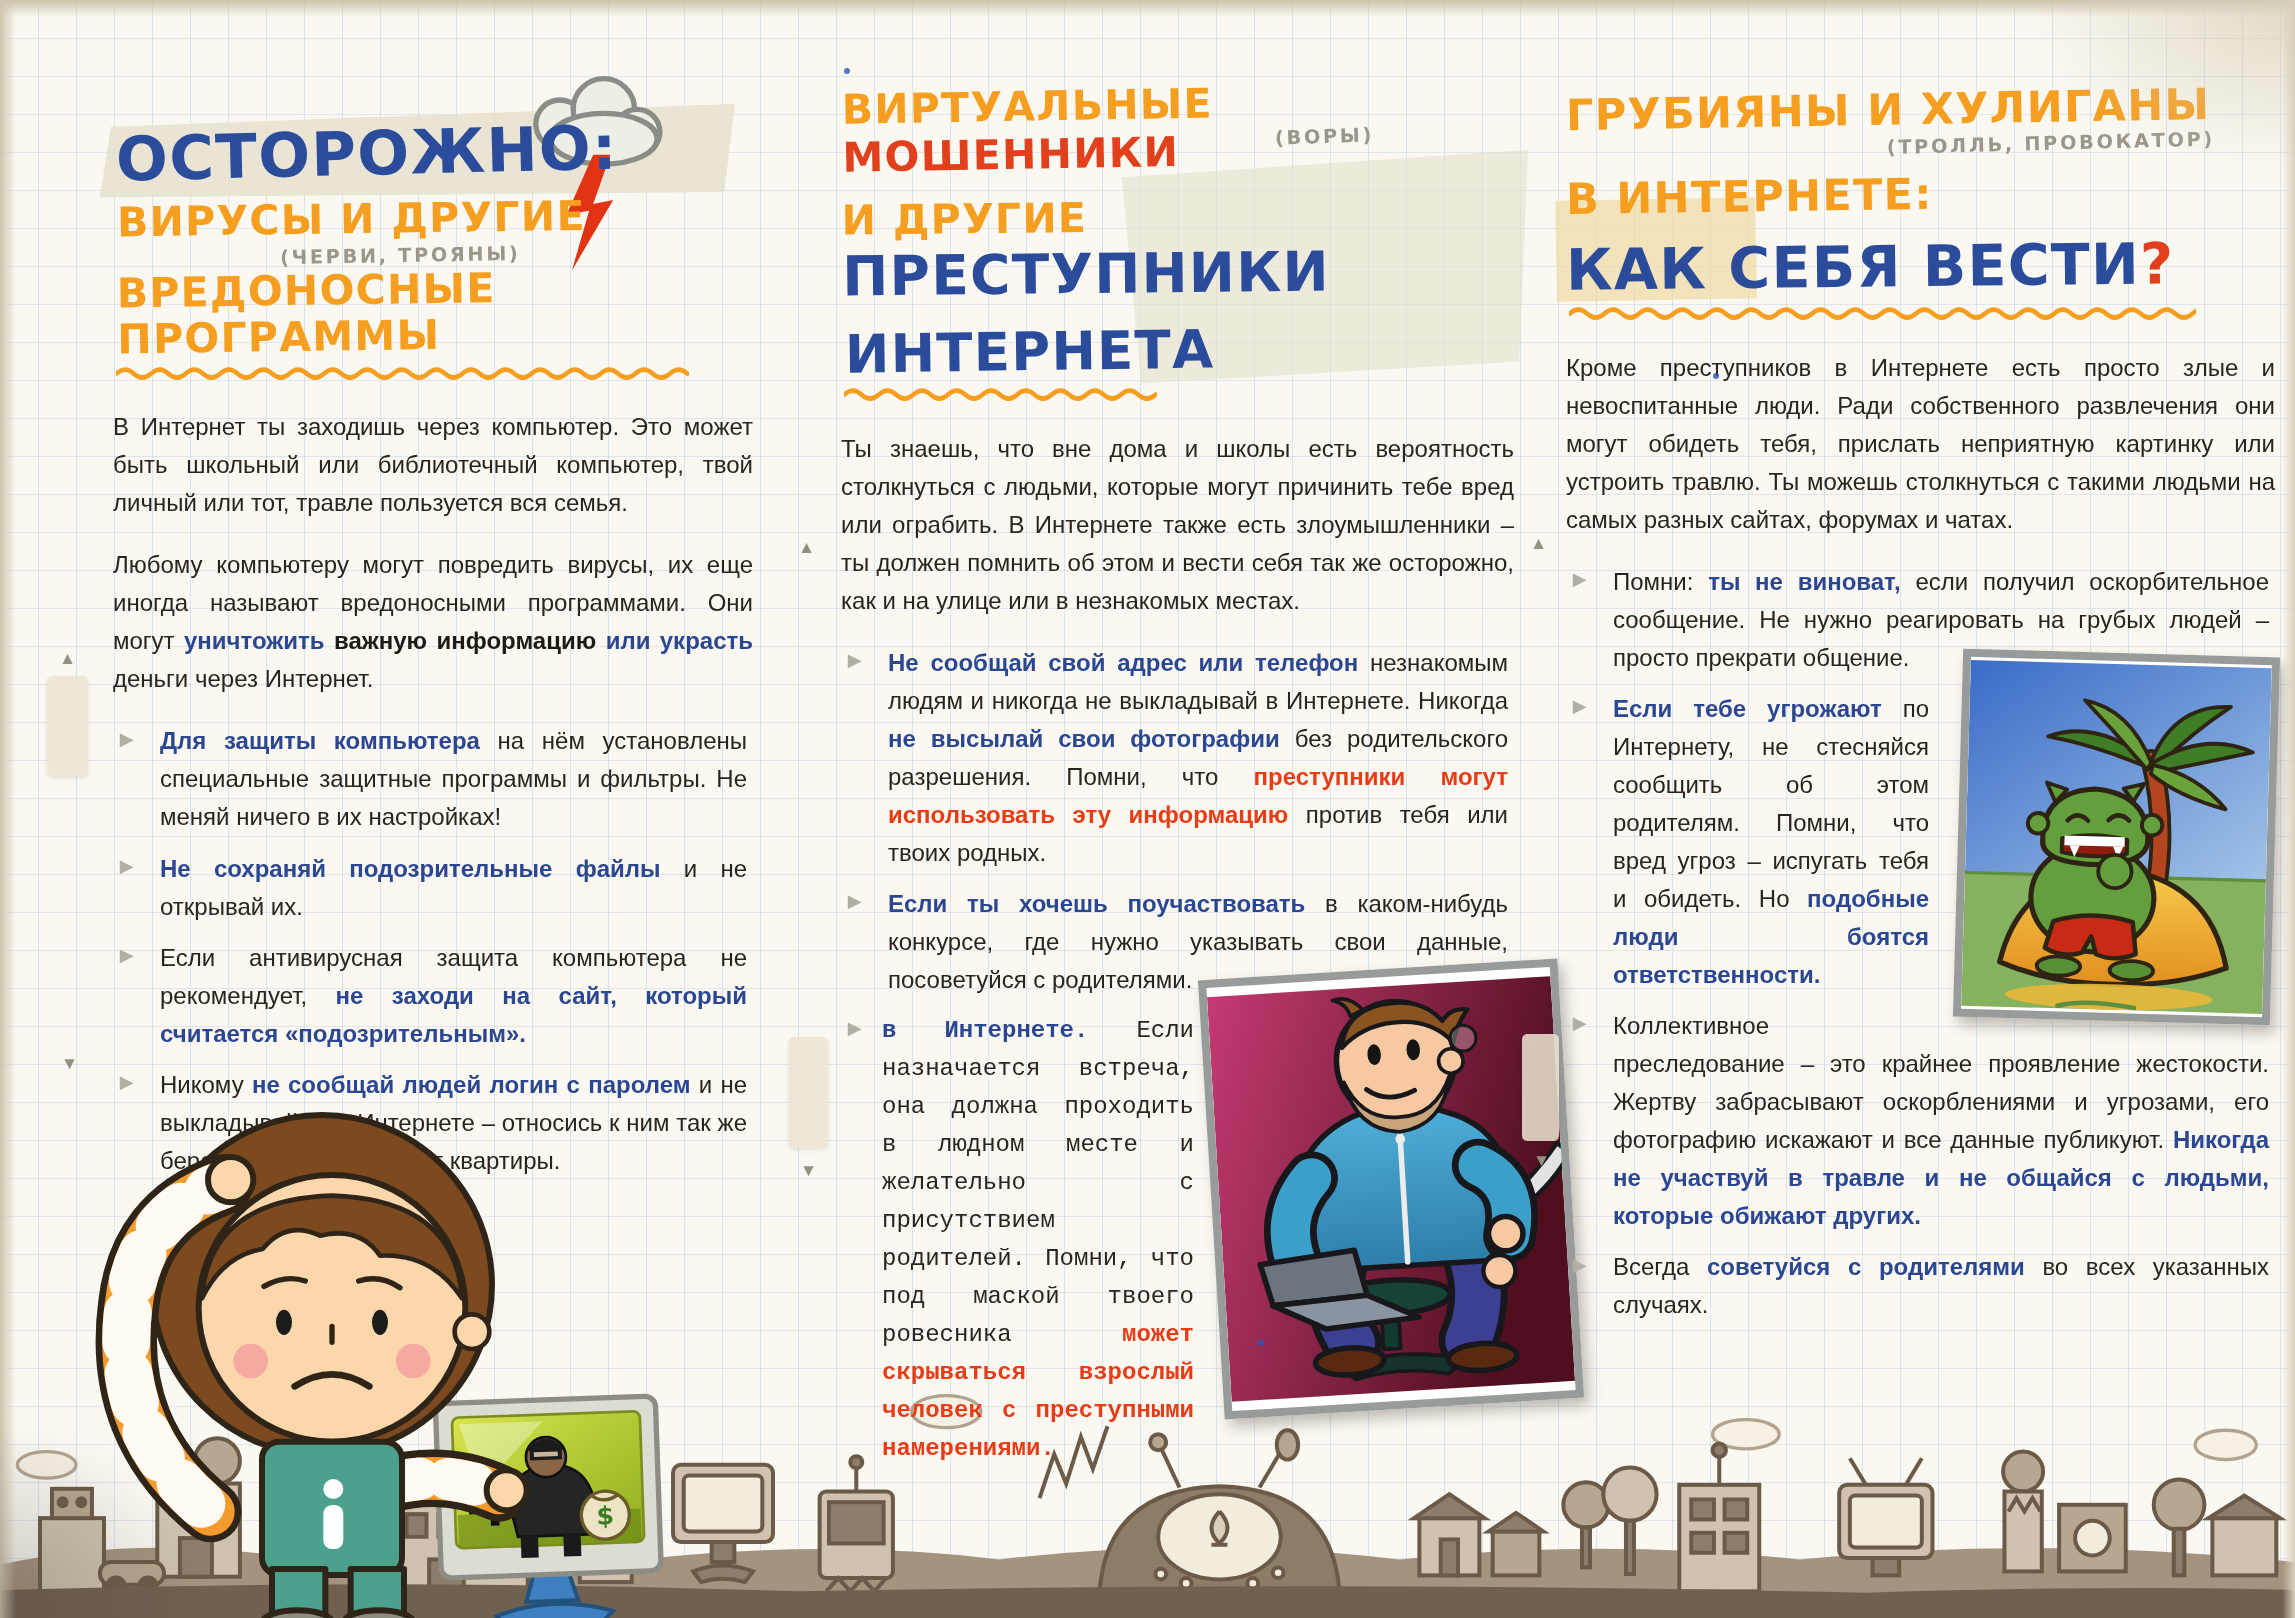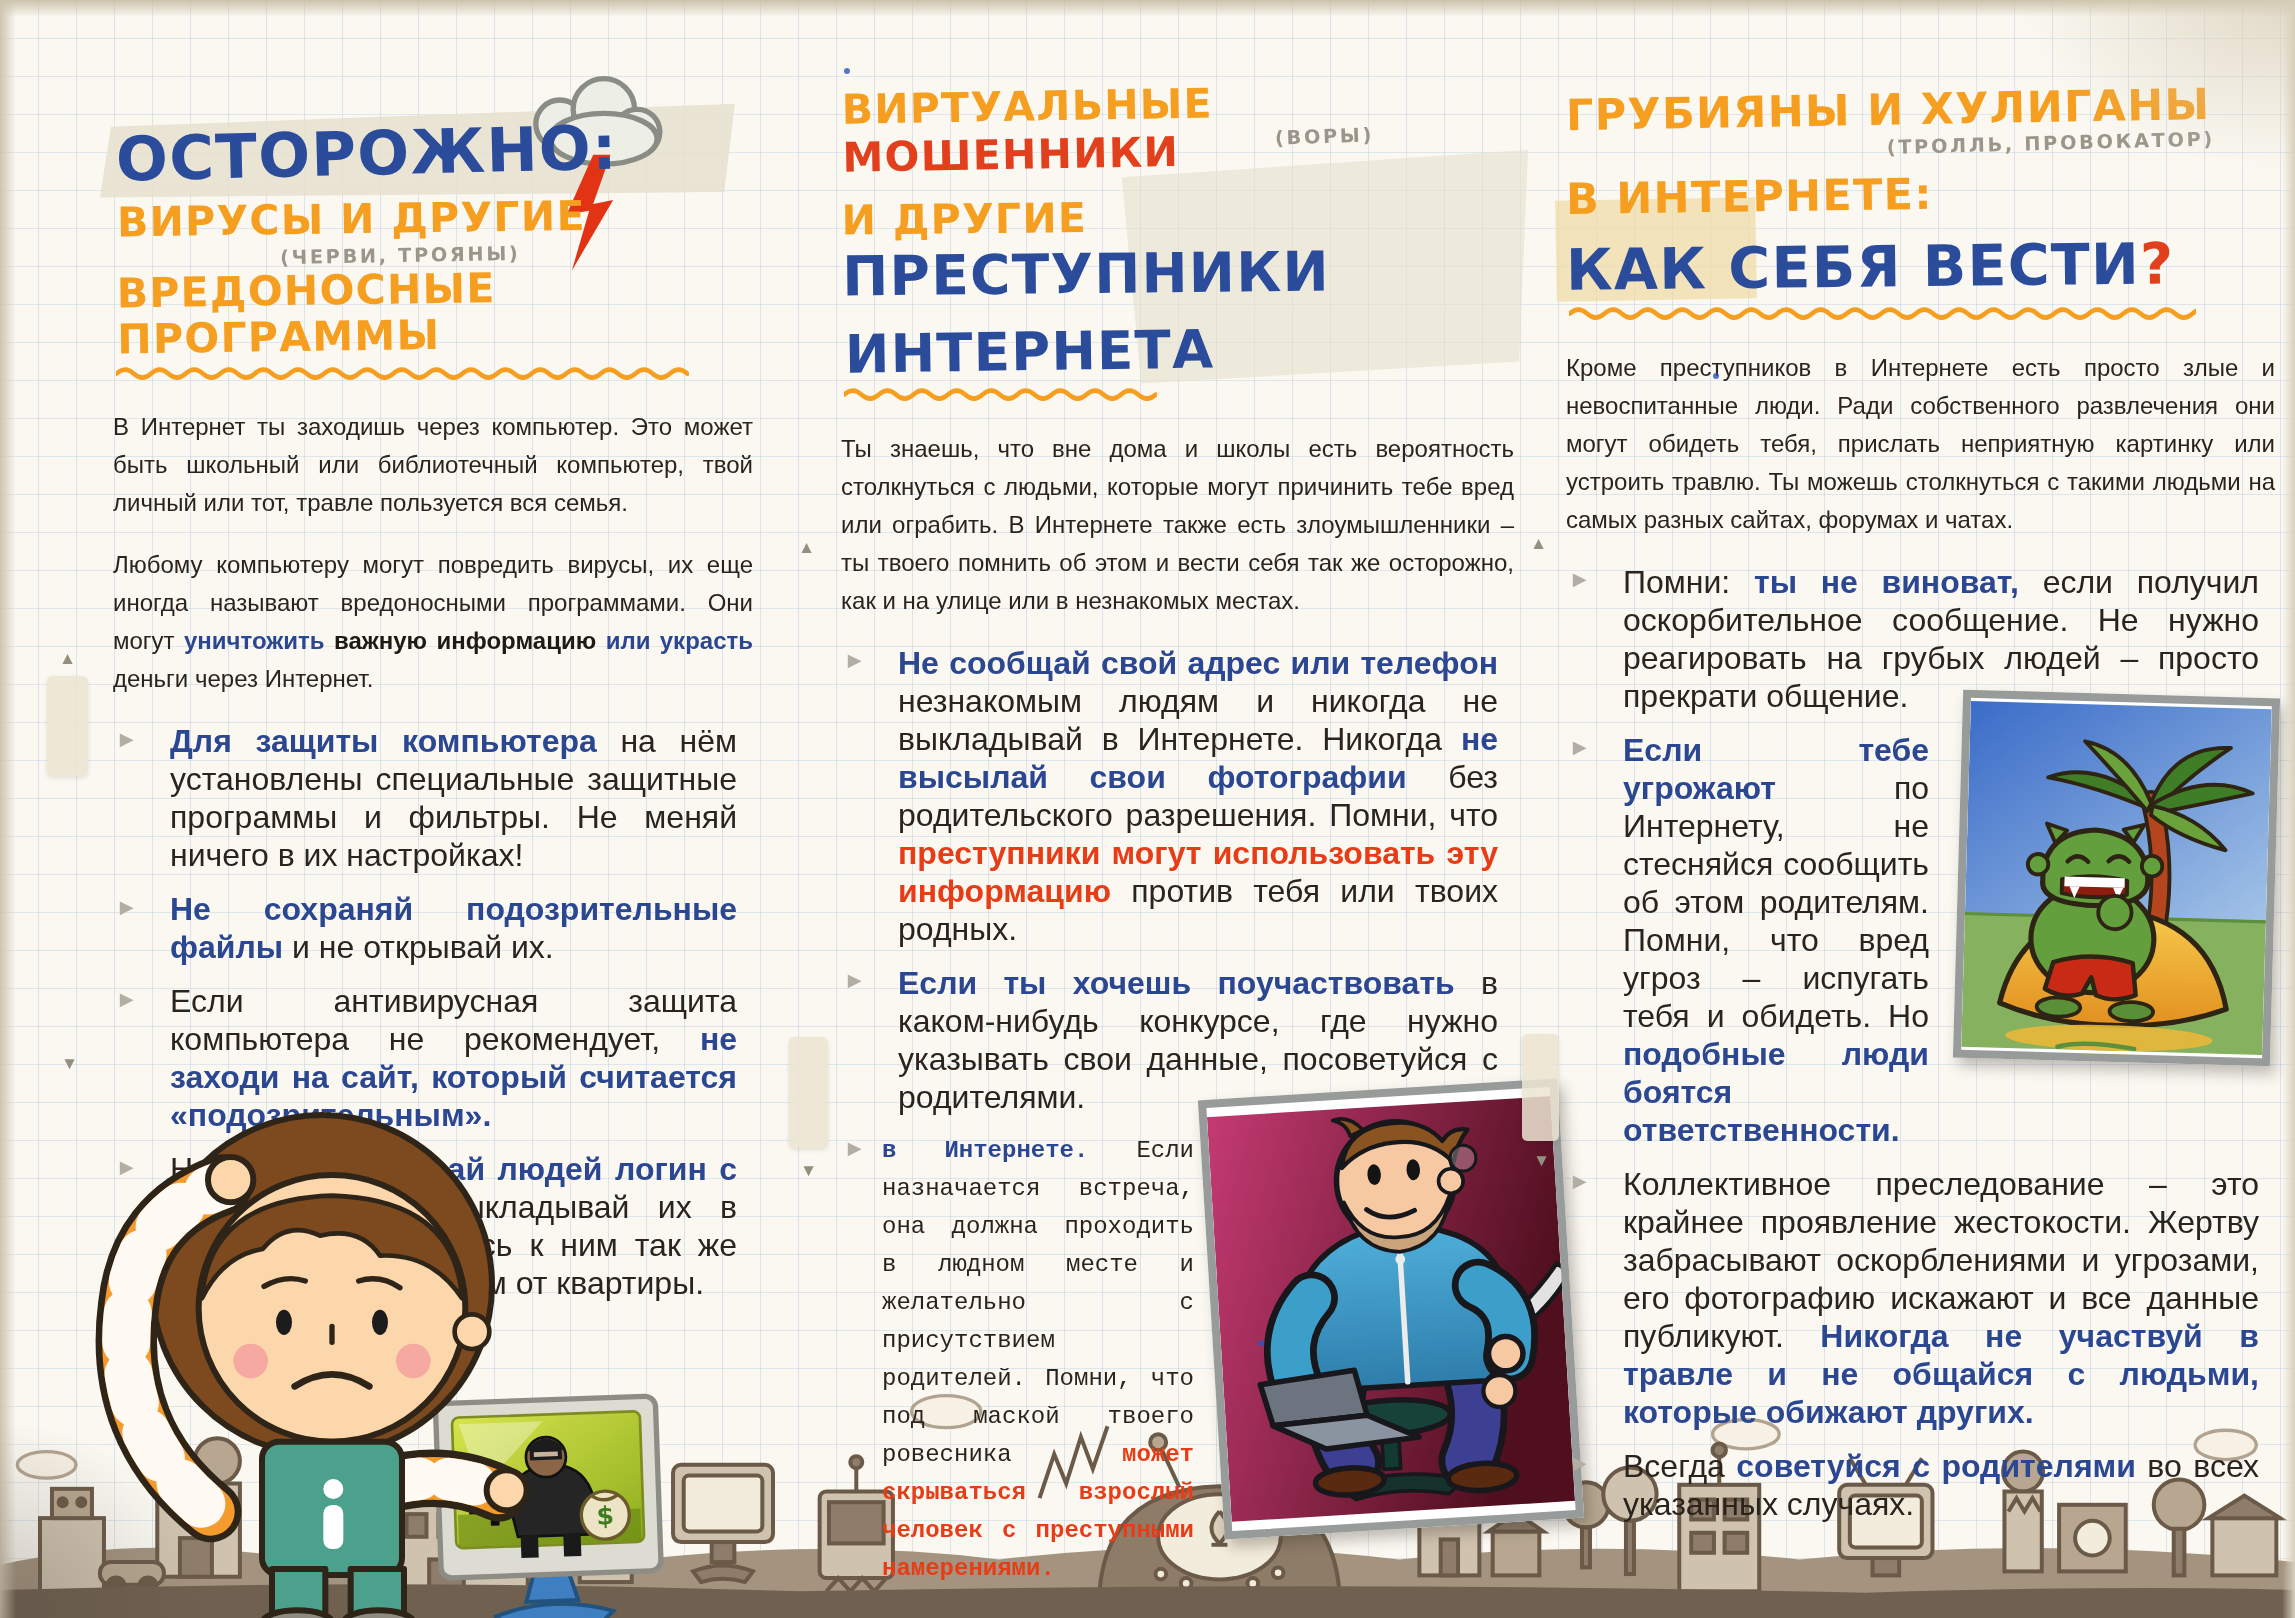--- a/index.html
+++ b/index.html
@@ -29,21 +29,21 @@
   .hand{font-family:"DejaVu Sans",sans-serif;font-weight:bold;letter-spacing:1.3px;}
   .c1-title{position:relative;font-size:61px;color:#2b4b9b;transform:rotate(-1.4deg);margin:16px 0 9.3px 2.7px;}
   .c1-sub{font-size:41px;color:#f59e1f;line-height:1.12;transform:rotate(-.8deg);margin:0 0 0 4px;}
   .note{font-size:19.3px;color:#9c958a;letter-spacing:2.7px;font-weight:bold;font-family:"DejaVu Sans",sans-serif;}
   .c1-note{margin:0 0 1.3px 167px;transform:rotate(-1deg);}
   .wave-box{margin:6.7px 0 4px 2.7px;}
 
   .body-p{font-size:24px;line-height:38px;margin:24px 0;text-align:justify;}
   .bullets{margin-top:20px;}
   .bullet{position:relative;padding-left:41px;margin:0 0 13.3px 0;}
-  .bullet .btext{font-size:32px;line-height:38px;text-align:justify;margin:16px;}
+  .bullet .btext{font-size:24px;line-height:38px;text-align:justify;margin:6px;}
   .marker{position:absolute;left:6.7px;top:5.3px;color:#b3aea4;font-size:18px;}
 
   .s-p{}
   .s-b{color:#2b4792;font-weight:bold;}
   .s-k{color:#201a15;font-weight:bold;}
   .s-r{color:#e83c17;font-weight:bold;}
   .s-to{color:#f59e1f;}
   .s-tr{color:#e2401c;}
   .s-tb{color:#2b4b9b;}
 
@@ -338,21 +338,21 @@
   </div>
 
   <section class="col col2">
     <h1 class="hand c2-l1"><span class="s-to">ВИРТУАЛЬНЫЕ </span><span class="s-tr">МОШЕННИКИ</span></h1>
     <div class="note c2-note">(ВОРЫ)</div>
     <div class="hand c2-l2"><span class="s-to">И ДРУГИЕ </span><span class="s-tb">ПРЕСТУПНИКИ</span></div>
     <div class="hand c2-l3">ИНТЕРНЕТА</div>
     <div class="wave-box"><svg class="wave" width="313" height="17.3" viewBox="0 0 470 26">
           <path d="M0 13 Q 13 1 26 13 Q 39 25 52 13 Q 65 1 78 13 Q 91 25 104 13 Q 117 1 130 13 Q 143 25 156 13 Q 169 1 182 13 Q 195 25 208 13 Q 221 1 234 13 Q 247 25 260 13 Q 273 1 286 13 Q 299 25 312 13 Q 325 1 338 13 Q 351 25 364 13 Q 377 1 390 13 Q 403 25 416 13 Q 429 1 442 13 Q 455 25 468 13" fill="none" stroke="#F59E1F" stroke-width="7" stroke-linecap="round"></path>
         </svg></div>
-    <p class="body-p">Ты знаешь, что вне дома и школы есть вероятность столкнуться с людьми, которые могут причинить тебе вред или ограбить. В Интернете также есть злоумышленники – ты твоего помнить об этом и вести себя так же осторожно, как и на улице или в незнакомых местах.</p>
+    <p class="body-p">Ты знаешь, что вне дома и школы есть вероятность столкнуться с людьми, которые могут причинить тебе вред или ограбить. В Интернете также есть злоумышленники – ты должен помнить об этом и вести себя так же осторожно, как и на улице или в незнакомых местах.</p>
     <div class="bullets">
       <div class="bullet">
           <span class="marker">▶</span>
           <p class="btext"><span class="s-b">Не сообщай свой адрес или телефон</span><span class="s-p"> незнакомым людям и никогда не выкладывай в Интернете. Никогда </span><span class="s-b">не высылай свои фотографии</span><span class="s-p"> без родительского разрешения. Помни, что </span><span class="s-r">преступники могут использовать эту информацию</span><span class="s-p"> против тебя или твоих родных.</span></p>
         </div>
       <div class="bullet">
           <span class="marker">▶</span>
           <p class="btext"><span class="s-b">Если ты хочешь поучаствовать</span><span class="s-p"> в каком-нибудь конкурсе, где нужно указывать свои данные, посоветуйся с родителями.</span></p>
         </div>
       <div class="bullet">

